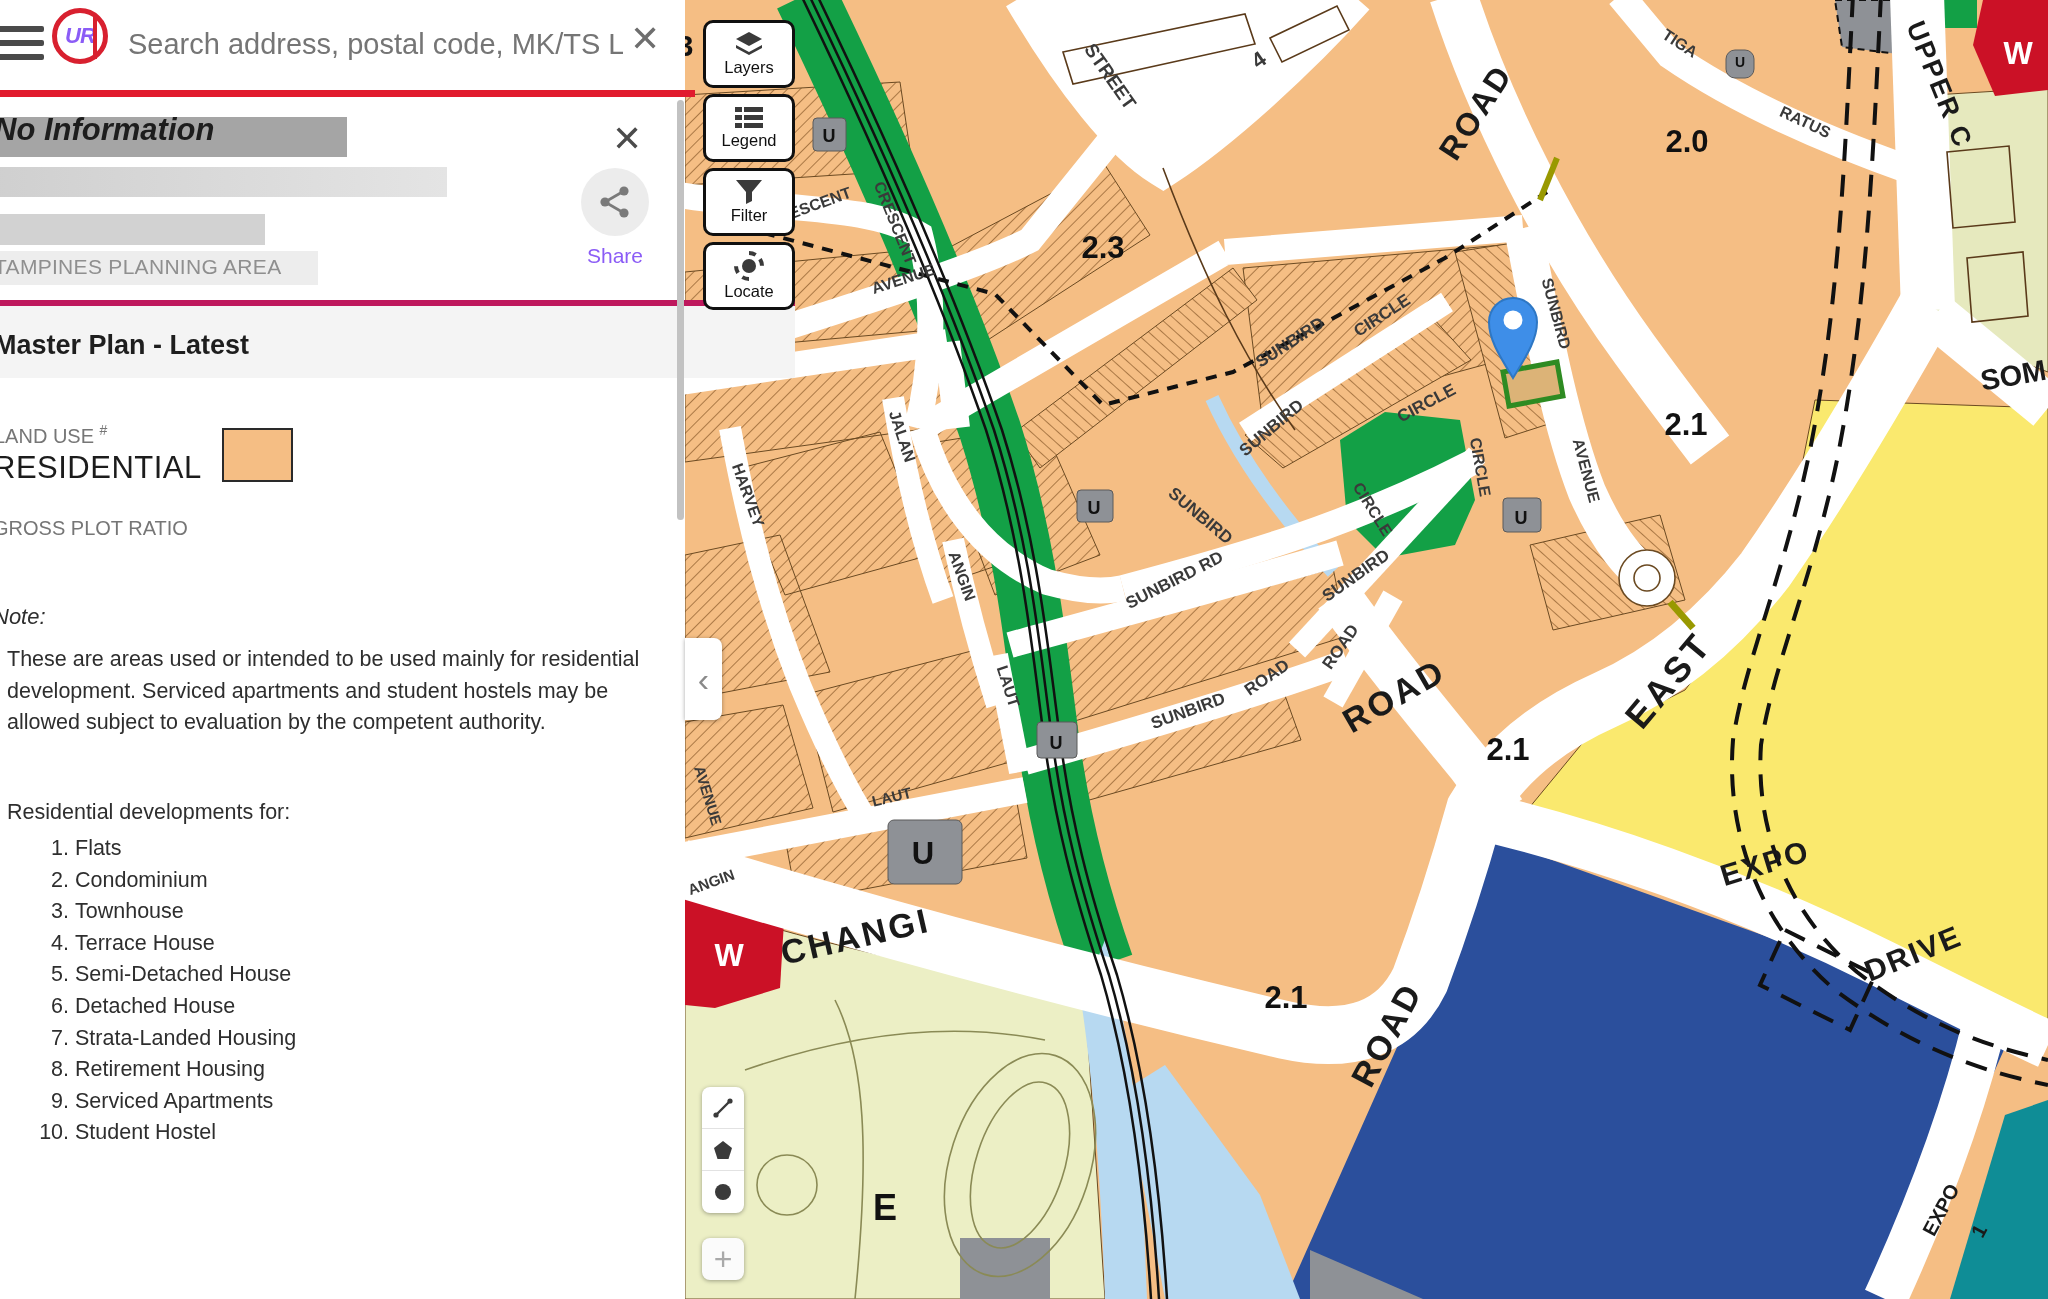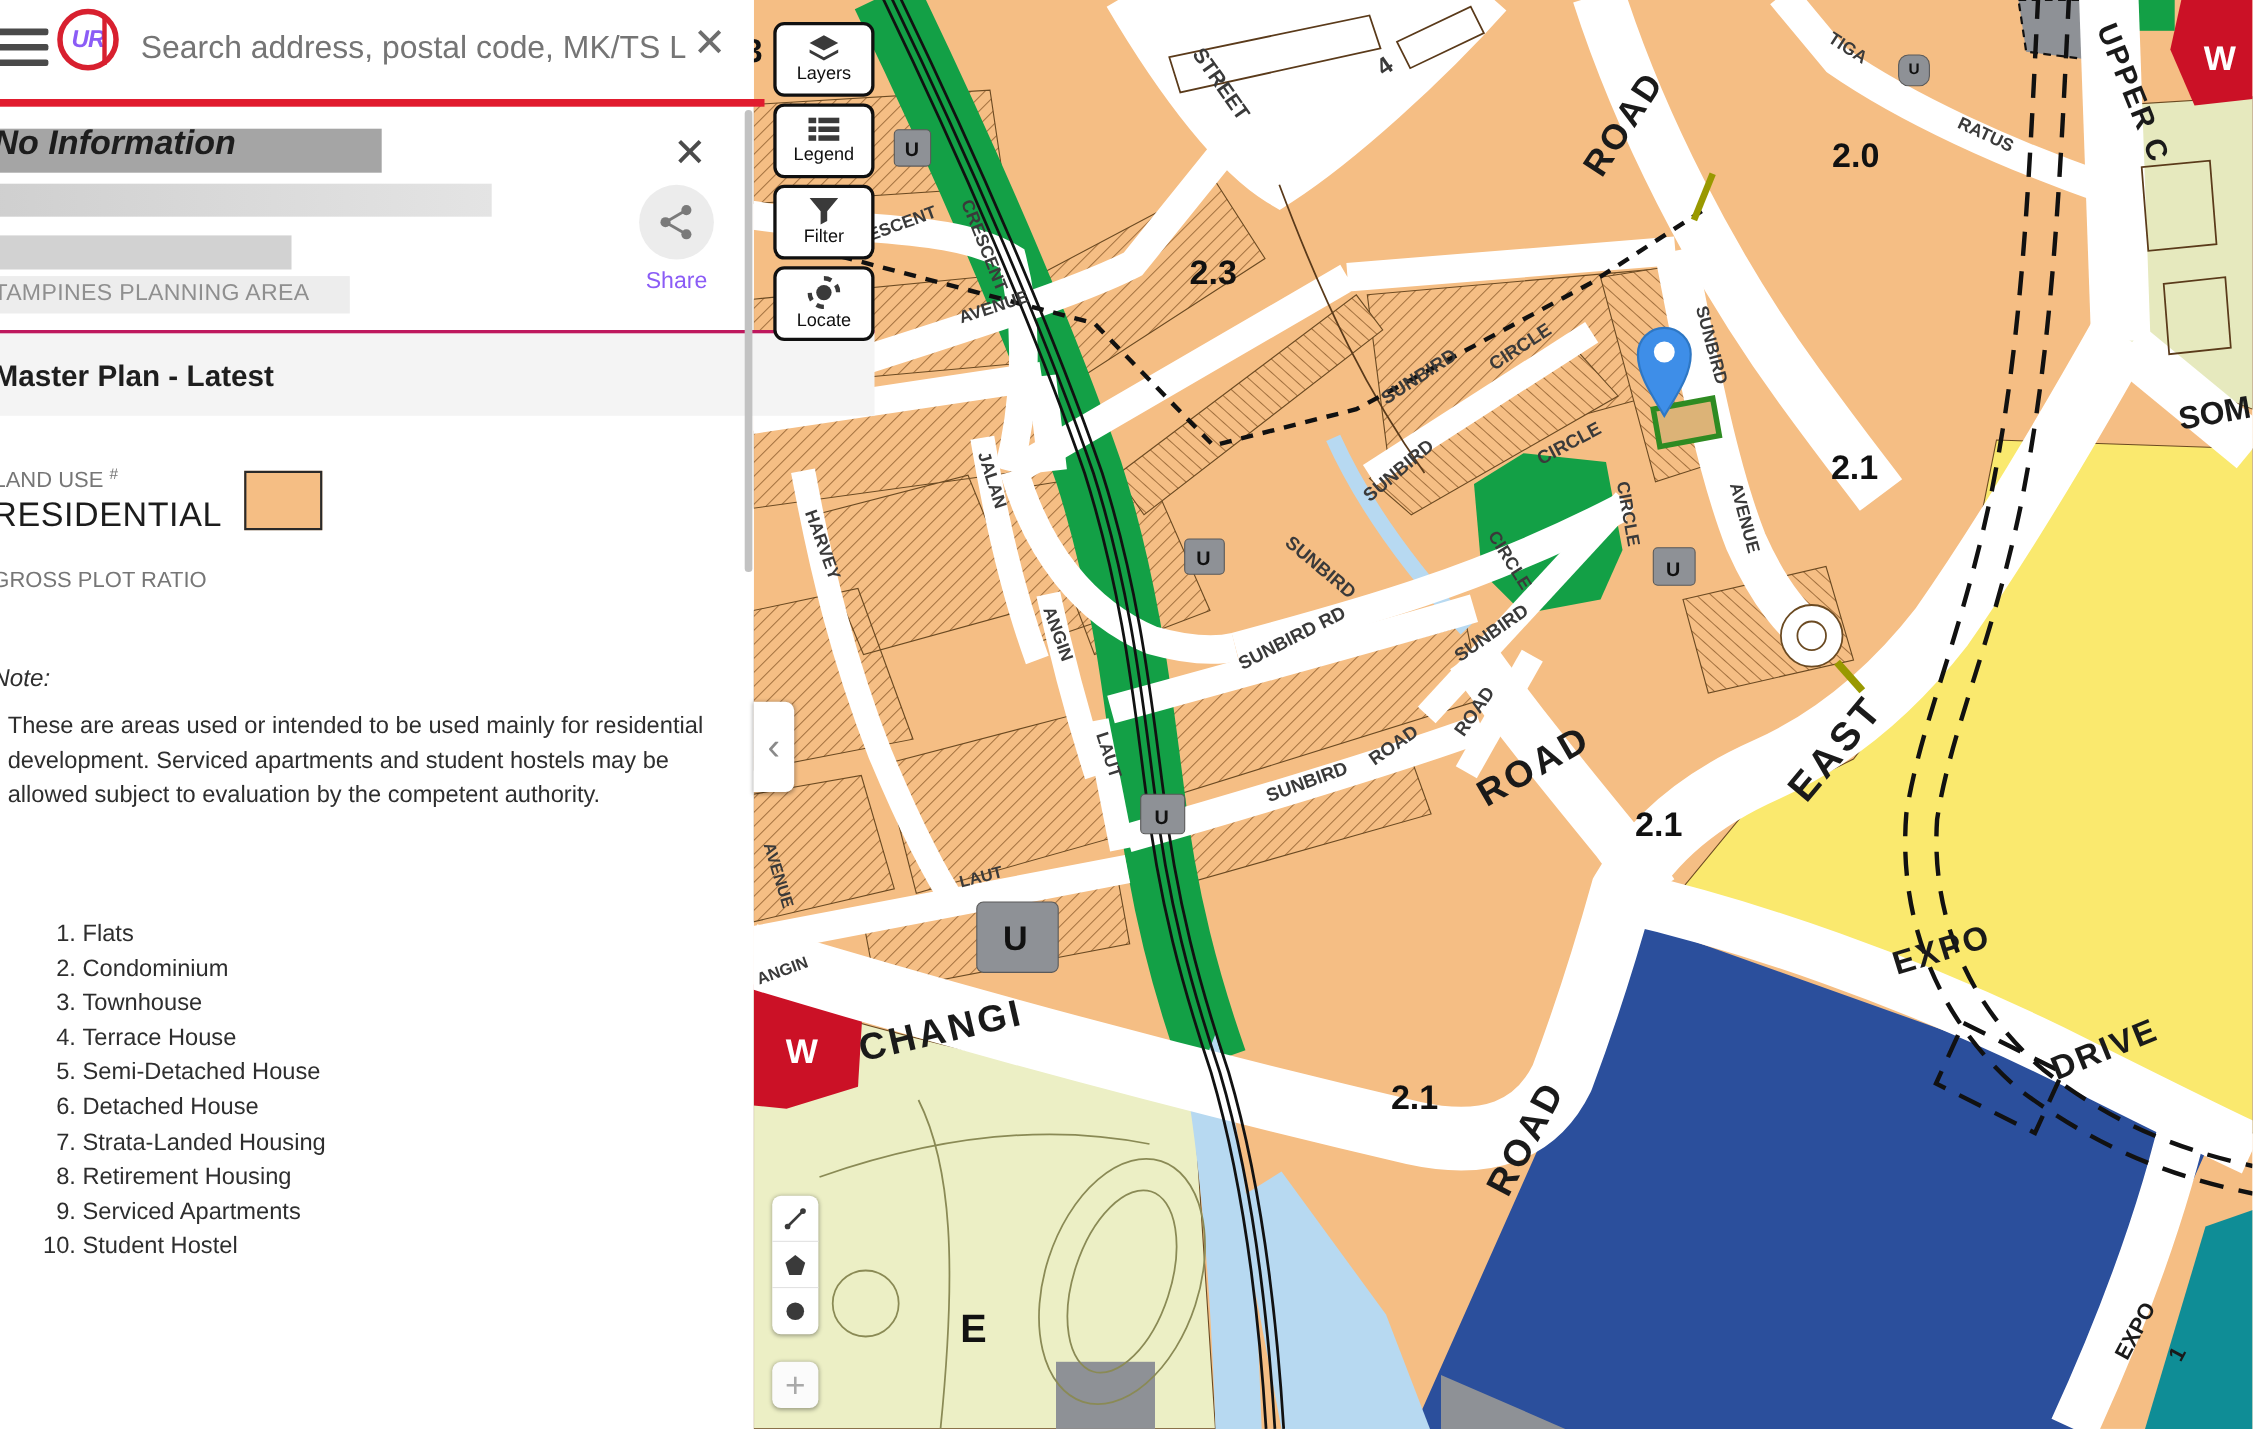--- a/index.html
+++ b/index.html
@@ -28,21 +28,21 @@
   .skel { position:absolute; left:-15px; }
   .skel1 { top:167px; width:462px; height:30px; background:linear-gradient(to right,#cfcfcf,#e4e4e4); }
   .skel2 { top:214px; width:280px; height:31px; background:#d2d2d2; }
   .skel3 { top:251px; width:333px; height:34px; background:#ededed; }
   .planning-area { position:absolute; left:9px; top:4px; font-size:21px; color:#8f8f8f; letter-spacing:.3px; white-space:nowrap; }
   .share-btn { position:absolute; left:581px; top:168px; width:68px; height:68px; border-radius:50%;
     background:#ececec; display:flex; align-items:center; justify-content:center; cursor:pointer; }
   .share-label { position:absolute; left:571px; top:244px; width:88px; text-align:center; font-size:21px; color:#8b5cf6; }
 
   .section-bar { position:absolute; left:0; top:300px; width:795px; height:78px; background:#f4f4f4;
-    border-top:3px solid #be185d; }
+    border-top:6px solid #be185d; }
   .section-title { position:absolute; left:-6px; top:0; line-height:78px; font-size:27px; font-weight:700; color:#1e1e1e; white-space:nowrap; }
 
   .landuse-label { position:absolute; left:-6px; top:422px; font-size:20px; color:#767676; }
   .landuse-label sup { font-size:14px; }
   .swatch { position:absolute; left:222px; top:428px; width:71px; height:54px; border:2px solid #2a2a2a; }
   .landuse-value { position:absolute; left:-7px; top:450px; font-size:31px; color:#1c1c1c; letter-spacing:.5px; white-space:nowrap; }
   .gpr-label { position:absolute; left:-7px; top:517px; font-size:20px; color:#767676; }
   .note-label { position:absolute; left:-7px; top:604px; font-size:22px; font-style:italic; color:#2e2e2e; }
   .body-text { position:absolute; left:7px; width:636px; font-size:21.5px; line-height:31.6px; color:#2e2e2e; }
   .para1 { top:644px; }
@@ -379,20 +379,21 @@
 
     <div class="landuse-label">
       <span>LAND USE</span>&nbsp;<sup>#</sup>
     </div>
     <div class="swatch" style="background: rgb(245, 190, 132);"></div>
     <div class="landuse-value">RESIDENTIAL</div>
     <div class="gpr-label">GROSS PLOT RATIO</div>
 
     <div class="note-label">Note:</div>
     <div class="body-text para1">These are areas used or intended to be used mainly for residential development. Serviced apartments and student hostels may be allowed subject to evaluation by the competent authority.</div>
+    <div class="body-text resfor">Residential developments for:</div>
     <div class="reslist">
       <ol>
           <li>Flats</li>
           <li>Condominium</li>
           <li>Townhouse</li>
           <li>Terrace House</li>
           <li>Semi-Detached House</li>
           <li>Detached House</li>
           <li>Strata-Landed Housing</li>
           <li>Retirement Housing</li>

